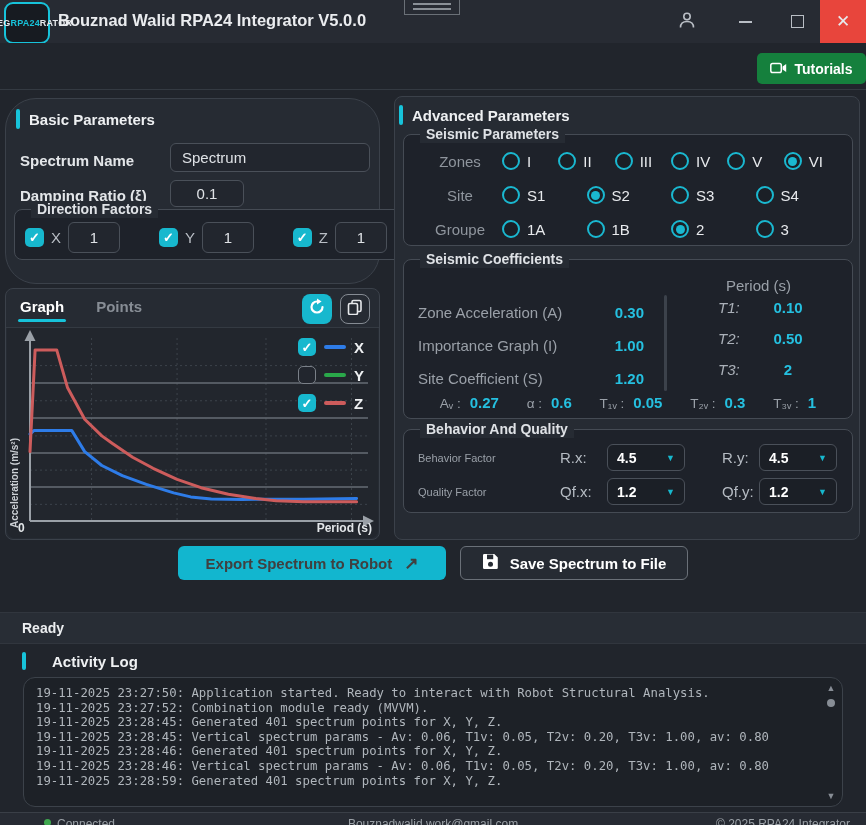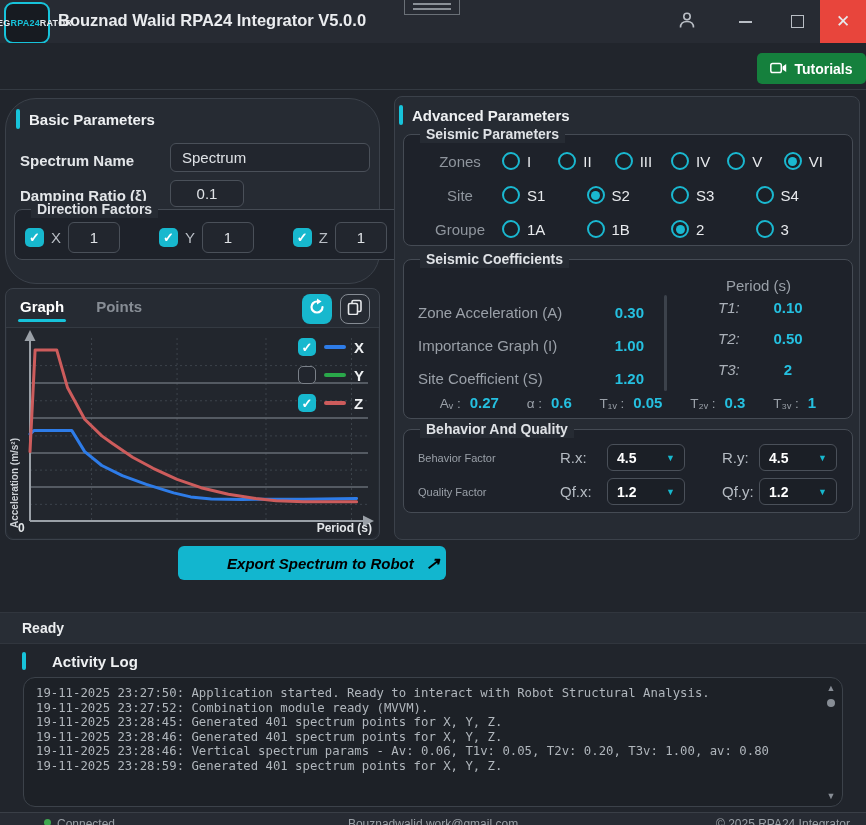--- a/index.html
+++ b/index.html
@@ -99,22 +99,22 @@
   .beh-row{position:absolute;left:14px;right:14px;display:flex;align-items:center;height:27px;}
   .blabel{width:142px;font-size:11px;color:#9aa0a8;flex:none;}
   .fkey{width:47px;font-size:15px;color:#b6bcc3;flex:none;}
   .fkey2{width:37px;margin-left:37px;font-size:15px;color:#b6bcc3;flex:none;}
   .dd{width:78px;height:27px;background:#1b1f26;border:1px solid #4a5059;border-radius:6px;display:flex;
       align-items:center;justify-content:space-between;padding:0 9px;box-sizing:border-box;flex:none;}
   .dd .val{font-size:14px;font-weight:700;color:#fff;}
   .dd .caret{font-size:9px;color:#17b8ce;}
   
   .btn-export{position:absolute;left:178px;top:546px;width:268px;height:34px;background:#12b6cf;border:none;
-      border-radius:6px;color:#000000;font-weight:700;font-size:15px;display:flex;align-items:center;
-      justify-content:flex-end;gap:12px;font-family:inherit;font-style:italic;}
+      border-radius:6px;color:#404040;font-weight:700;font-size:15px;display:flex;align-items:center;
+      justify-content:center;gap:12px;font-family:inherit;}
   .btn-export .arr{font-size:17px;font-weight:700;}
   .btn-save{position:absolute;left:460px;top:546px;width:228px;height:34px;background:#262b33;
       border:1px solid #6a7078;border-radius:6px;color:#fff;font-weight:700;font-size:15px;display:flex;
       align-items:center;justify-content:center;gap:11px;font-family:inherit;box-sizing:border-box;}
   
   .ready-bar{position:absolute;left:0;top:612px;width:866px;height:32px;background:#282d35;
       border-top:1px solid #31363e;border-bottom:1px solid #31363e;box-sizing:border-box;}
   .ready-text{position:absolute;left:22px;top:7px;font-size:14px;font-weight:700;color:#eceef0;}
   .log-header{position:absolute;left:22px;top:652px;display:flex;gap:26px;align-items:center;}
   .log-header .accent-bar{height:18px;}
@@ -445,34 +445,45 @@
             </div>
           </div>
         </div>
     </div>
   </div>
 
   <button class="btn-export">
     <span>Export Spectrum to Robot</span>
     <span class="arr">↗</span>
   </button>
+  <button class="btn-save">
+    <span>
+      <svg width="17" height="17" viewBox="0 0 17 17">
+          <path d="M2.2 1 H12.3 L15.8 4.5 V14.8 A1.2 1.2 0 0 1 14.6 16 H2.2 A1.2 1.2 0 0 1 1 14.8 V2.2 A1.2 1.2 0 0 1 2.2 1 Z" fill="#fff"></path>
+          <rect x="5" y="1.6" width="6.2" height="4.6" fill="#262b33"></rect>
+          <circle cx="8.5" cy="11.2" r="2.5" fill="#262b33"></circle>
+        </svg>
+    </span>
+    <span>Save Spectrum to File</span>
+  </button>
 
   <div class="ready-bar">
     <span class="ready-text">Ready</span>
   </div>
 
   <div class="log-header">
     <span class="accent-bar"></span>
     <span class="log-title">Activity Log</span>
   </div>
   <div class="log-box">
     <div>
         <div class="log-line">19-11-2025 23:27:50: Application started. Ready to interact with Robot Structural Analysis.</div>
         <div class="log-line">19-11-2025 23:27:52: Combination module ready (MVVM).</div>
         <div class="log-line">19-11-2025 23:28:45: Generated 401 spectrum points for X, Y, Z.</div>
+        <div class="log-line">19-11-2025 23:28:45: Vertical spectrum params - Av: 0.06, T1v: 0.05, T2v: 0.20, T3v: 1.00, av: 0.80</div>
         <div class="log-line">19-11-2025 23:28:46: Generated 401 spectrum points for X, Y, Z.</div>
         <div class="log-line">19-11-2025 23:28:46: Vertical spectrum params - Av: 0.06, T1v: 0.05, T2v: 0.20, T3v: 1.00, av: 0.80</div>
         <div class="log-line">19-11-2025 23:28:59: Generated 401 spectrum points for X, Y, Z.</div>
       </div>
     <div class="log-scrollbar">
       <div class="sb-up">▲</div>
       <div class="sb-thumb"></div>
       <div class="sb-down">▼</div>
     </div>
   </div>

